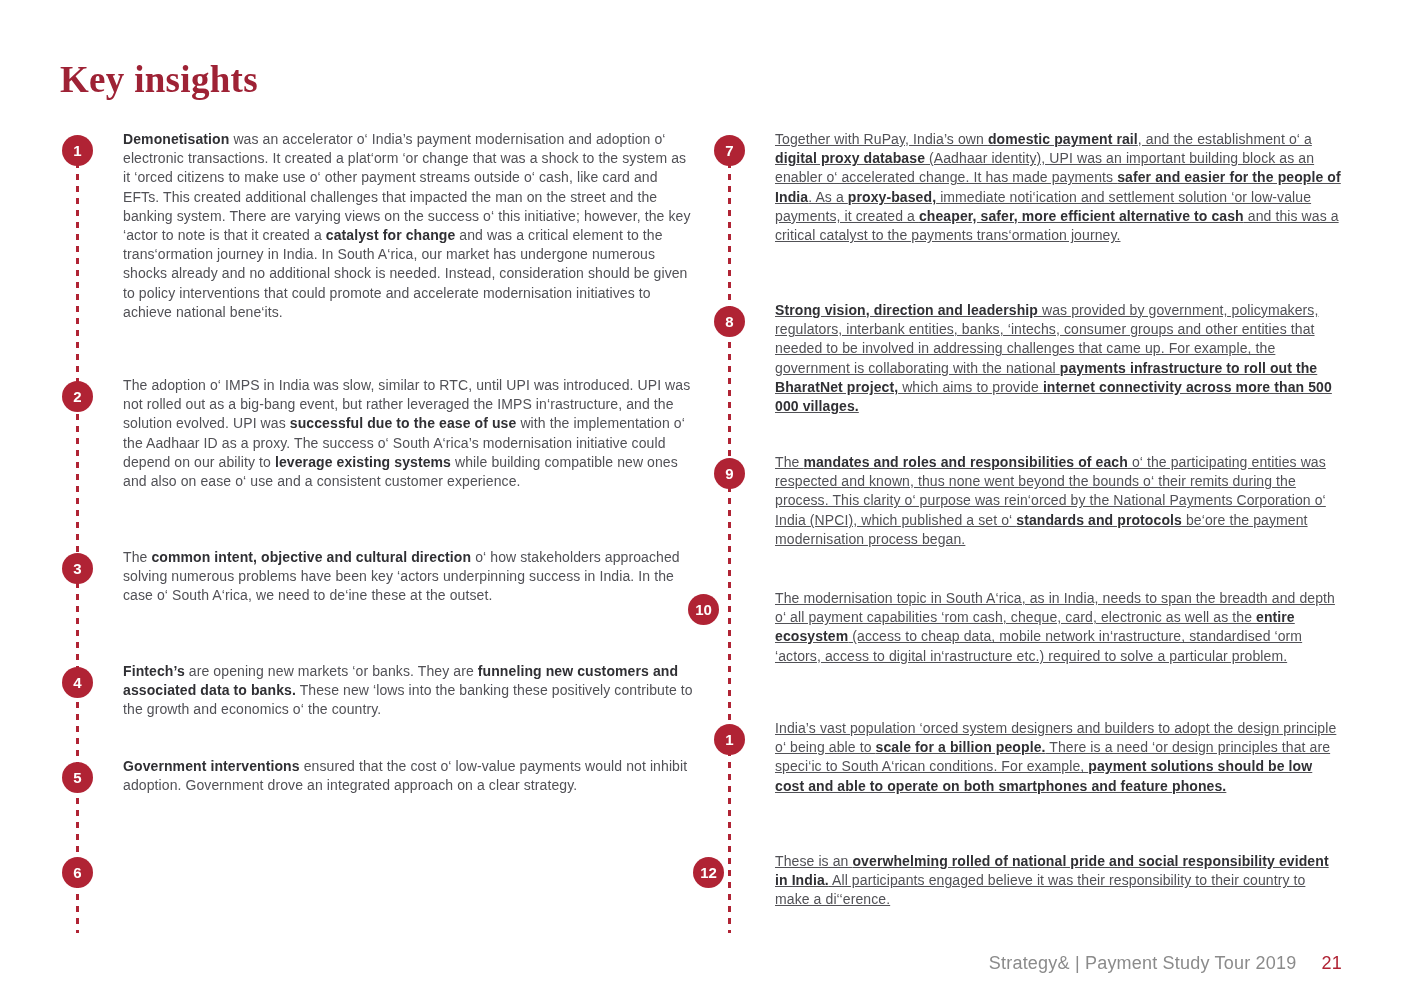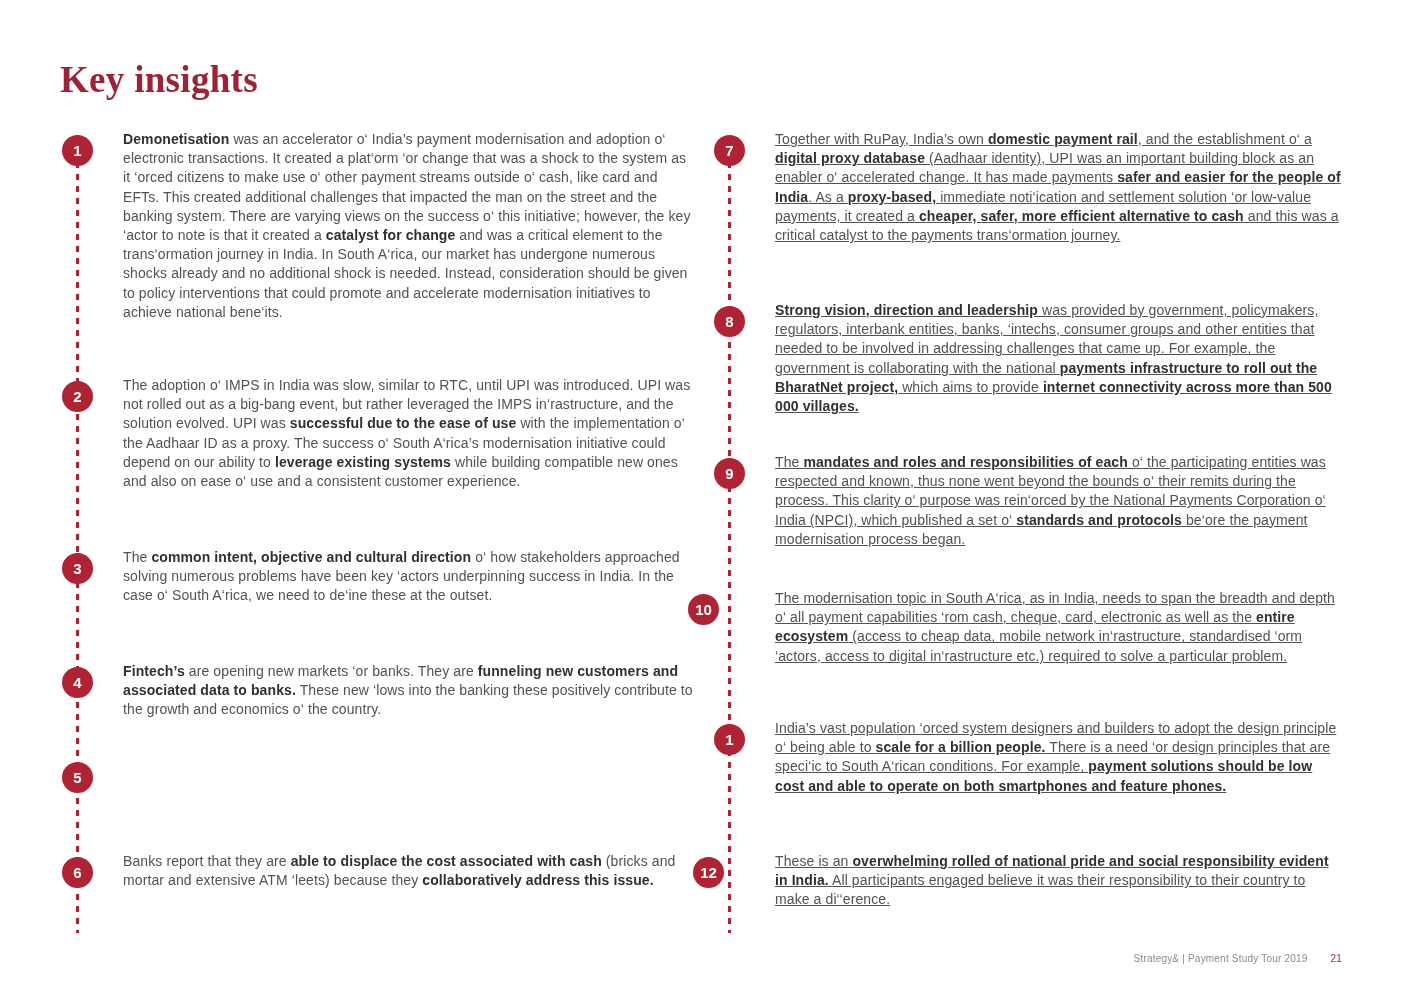--- a/index.html
+++ b/index.html
@@ -53,21 +53,21 @@
   }
   .itext strong{
     color:var(--bold-text,#303034);
     font-weight:700;
   }
   .colL{left:123px;width:572px;}
   .colR{left:775px;width:568px;text-decoration:underline;}
   .footer{
     position:absolute;
     right:61px;top:953px;
-    font-size:10px;
+    font-size:18px;
     color:var(--footer-gray,#8B8B8B);
     letter-spacing:0.2px;
   }
   .footer .page-num{
     color:var(--accent-red,#B02334);
     margin-left:20px;
   }
 </style>
 </head>
 <body>
@@ -85,23 +85,23 @@
   <div class="badge" style="left:62px;top:381px">2</div>
   <div class="itext colL" style="top:376px"><span>The adoption o‘ IMPS in India was slow, similar to RTC, until UPI was introduced. UPI was not rolled out as a big-bang event, but rather leveraged the IMPS in‘rastructure, and the solution evolved. UPI was </span><strong>successful due to the ease of use</strong><span> with the implementation o‘ the Aadhaar ID as a proxy. The success o‘ South A‘rica’s modernisation initiative could depend on our ability to </span><strong>leverage existing systems</strong><span> while building compatible new ones and also on ease o‘ use and a consistent customer experience.</span></div>
 
   <div class="badge" style="left:62px;top:553px">3</div>
   <div class="itext colL" style="top:548px"><span>The </span><strong>common intent, objective and cultural direction</strong><span> o‘ how stakeholders approached solving numerous problems have been key ‘actors underpinning success in India. In the case o‘ South A‘rica, we need to de‘ine these at the outset.</span></div>
 
   <div class="badge" style="left:62px;top:667px">4</div>
   <div class="itext colL" style="top:662px"><strong>Fintech’s</strong><span> are opening new markets ‘or banks. They are </span><strong>funneling new customers and associated data to banks.</strong><span> These new ‘lows into the banking these positively contribute to the growth and economics o‘ the country.</span></div>
 
   <div class="badge" style="left:62px;top:762px">5</div>
+  <div class="itext colL" style="top:757px"><strong>Government interventions</strong><span> ensured that the cost o‘ low-value payments would not inhibit adoption. Government drove an integrated approach on a clear strategy.</span></div>
 
   <div class="badge" style="left:62px;top:857px">6</div>
-  <div class="itext colL" style="top:852px"><span>Banks report that they are </span><strong>able to displace the cost associated with cash</strong><span> (bricks and mortar and extensive ATM ‘leets) because they </span><strong>collaboratively address this issue.</strong></div>
 
   <div class="badge" style="left:714px;top:135px">7</div>
   <div class="itext colR" style="top:130px"><span>Together with RuPay, India’s own </span><strong>domestic payment rail</strong><span>, and the establishment o‘ a </span><strong>digital proxy database</strong><span> (Aadhaar identity), UPI was an important building block as an enabler o‘ accelerated change. It has made payments </span><strong>safer and easier for the people of India</strong><span>. As a </span><strong>proxy-based,</strong><span> immediate noti‘ication and settlement solution ‘or low-value payments, it created a </span><strong>cheaper, safer, more efficient alternative to cash</strong><span> and this was a critical catalyst to the payments trans‘ormation journey.</span></div>
 
   <div class="badge" style="left:714px;top:306px">8</div>
   <div class="itext colR" style="top:301px"><strong>Strong vision, direction and leadership</strong><span> was provided by government, policymakers, regulators, interbank entities, banks, ‘intechs, consumer groups and other entities that needed to be involved in addressing challenges that came up. For example, the government is collaborating with the national </span><strong>payments infrastructure to roll out the BharatNet project,</strong><span> which aims to provide </span><strong>internet connectivity across more than 500 000 villages.</strong></div>
 
   <div class="badge" style="left:714px;top:458px">9</div>
   <div class="itext colR" style="top:453px"><span>The </span><strong>mandates and roles and responsibilities of each</strong><span> o‘ the participating entities was respected and known, thus none went beyond the bounds o‘ their remits during the process. This clarity o‘ purpose was rein‘orced by the National Payments Corporation o‘ India (NPCI), which published a set o‘ </span><strong>standards and protocols</strong><span> be‘ore the payment modernisation process began.</span></div>
 

